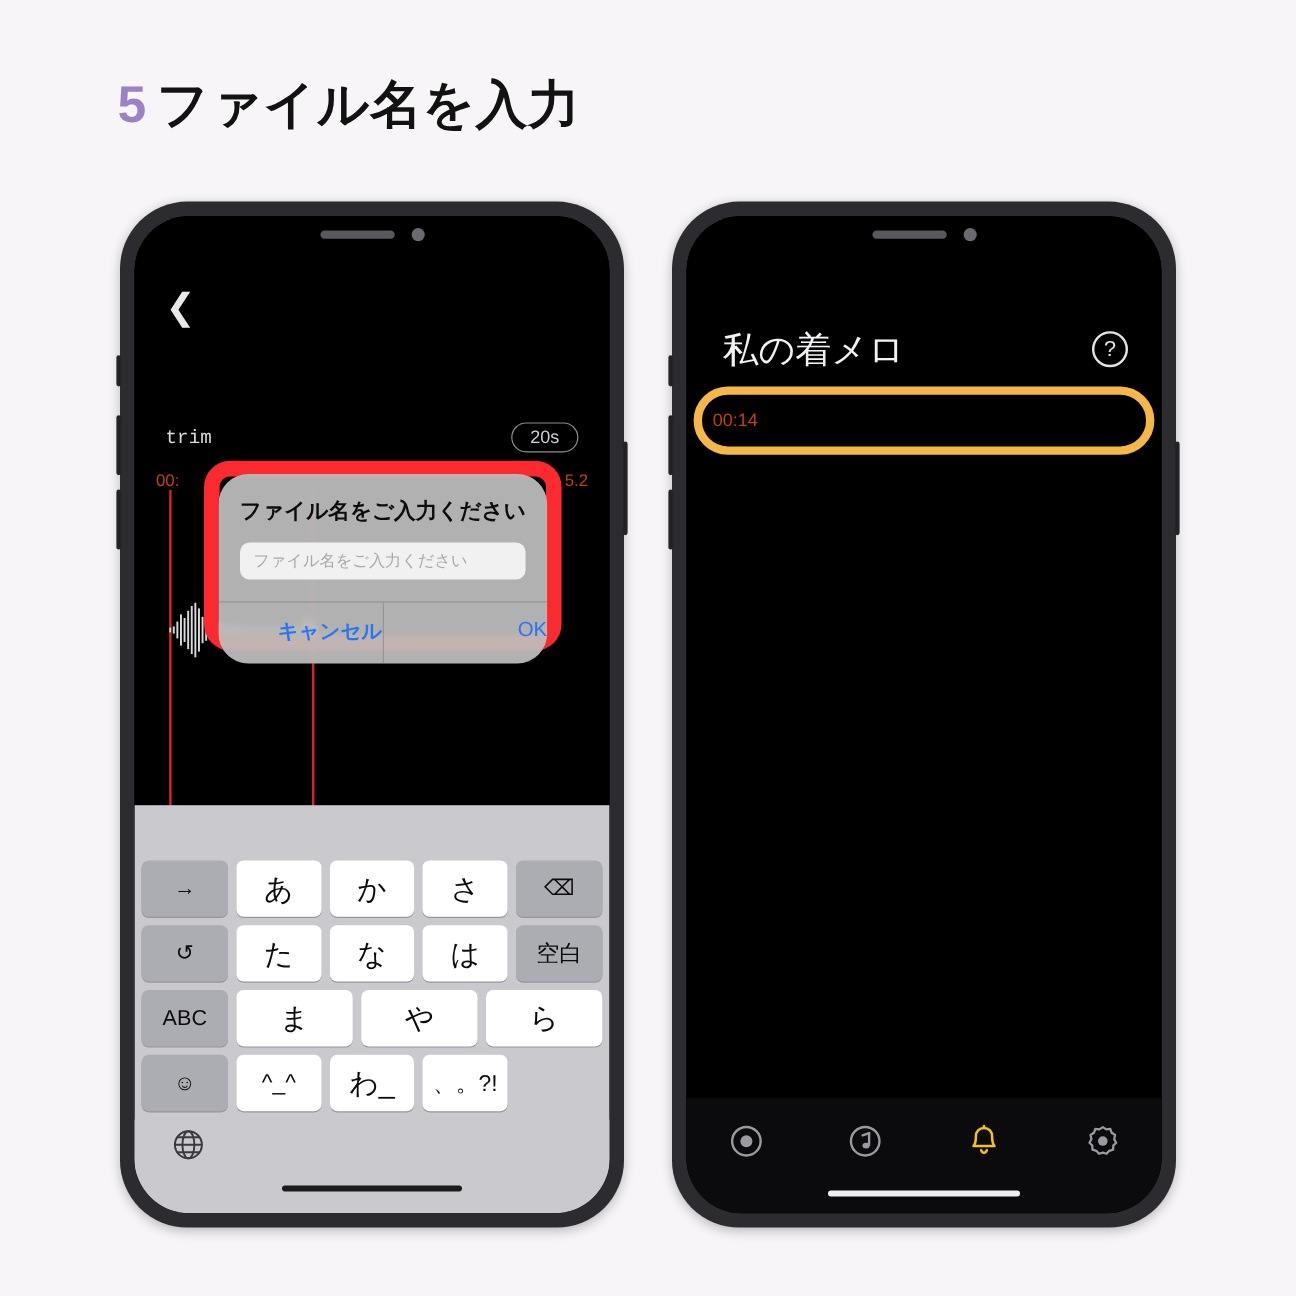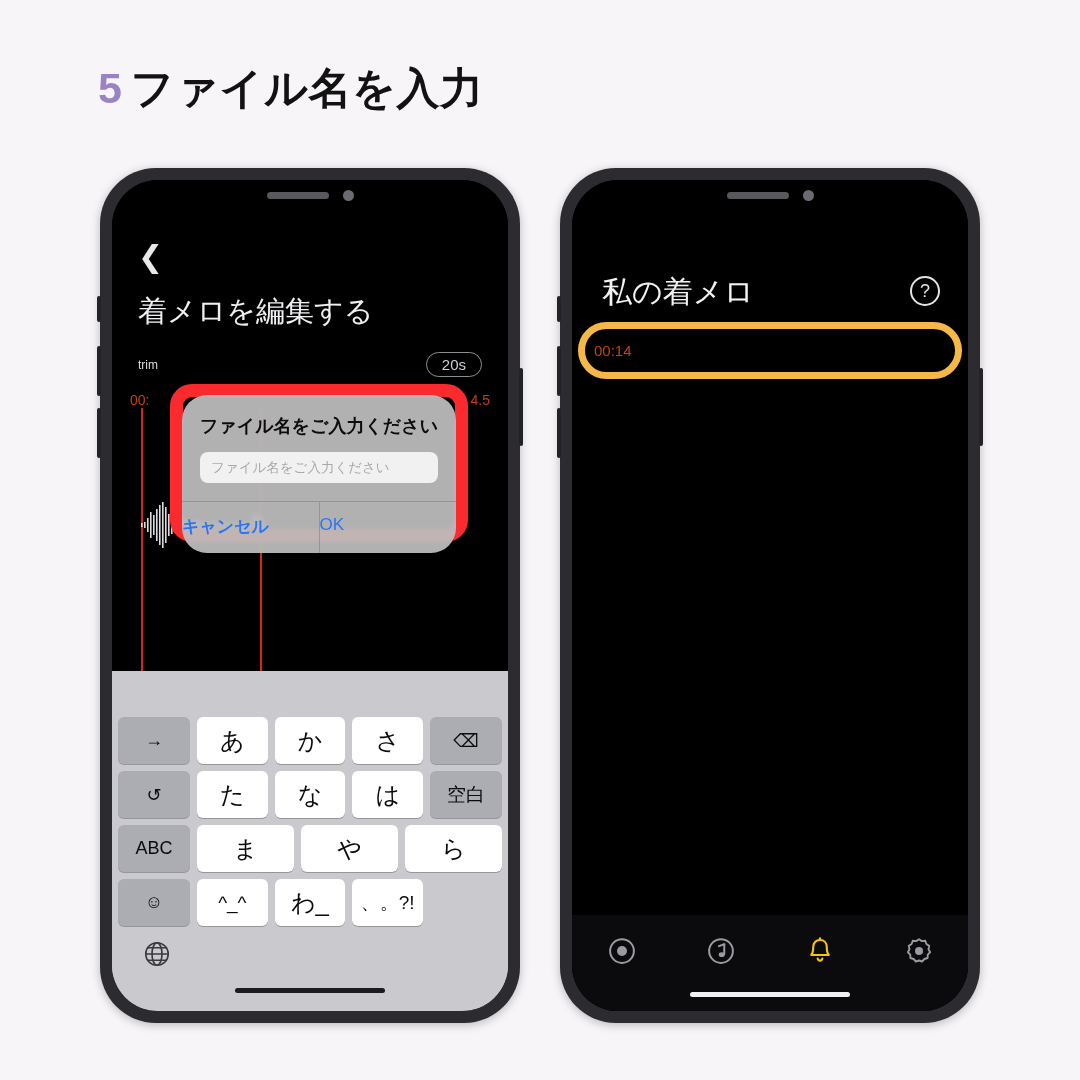--- a/index.html
+++ b/index.html
@@ -70,21 +70,21 @@
     font-size: 30px; color: #e9e9ec; line-height: 1;
   }
   .edit-title {
     position: absolute; left: 26px; top: 112px;
     font-size: 29px; color: #efeff2; white-space: nowrap;
   }
   .trim-row {
     position: absolute; left: 26px; right: 26px; top: 172px;
     display: flex; align-items: center; justify-content: space-between;
   }
-  .trim-label { font-size: 12px; color: #dcdce0; }
+  .trim-label { font-size: 16px; color: #dcdce0; font-family: Liberation Mono, monospace; }
   .pill-badge {
     font-size: 15px; color: #cfcfd4;
     border: 1.5px solid #8d8d93; border-radius: 14px;
     padding: 4px 15px; line-height: 1;
   }
 
   .timeline {
     position: absolute; left: 18px; right: 18px; top: 212px; height: 30px;
     display: flex; justify-content: space-between; align-items: flex-start;
   }
@@ -124,21 +124,21 @@
     margin: 0 18px 18px; height: 31px;
     background: rgba(255,255,255,0.82);
     border-radius: 8px;
     display: flex; align-items: center;
     padding: 0 11px;
     font-size: 13.5px; color: #a9a9ad;
     overflow: hidden; white-space: nowrap;
   }
   .dialog-btns { display: flex; border-top: 1px solid rgba(125,125,128,0.55); }
   .dialog-btn {
-    flex: 1; text-align: left; padding: 13px 0 15px;
+    flex: 1; text-align: right; padding: 13px 0 15px;
     font-size: 17px; color: #2b76f0;
   }
   .dialog-btn.bold { font-weight: bold; }
   .dialog-btn + .dialog-btn { border-left: 1px solid rgba(125,125,128,0.55); }
 
   
   .keyboard {
     position: absolute; left: 0; right: 0; bottom: 0; height: 340px;
     background: #c9c9ce;
   }
@@ -223,30 +223,29 @@
     <div class="phone-inner">
       <div class="notch">
         <div class="speaker"></div>
         <div class="cam"></div>
       </div>
 
       <div class="screen">
 
         <div class="back-chevron">❮</div>
 
-        <div class="edit-title">着メロを編集する</div>
 
         <div class="trim-row">
           <div class="trim-label">trim</div>
           <div class="pill-badge">20s</div>
         </div>
 
         <div class="timeline">
           <span>00:</span>
-          <span>4.5</span>
+          <span>5.2</span>
         </div>
 
         <div class="wave-area">
           <div class="marker m1"></div>
           <div class="marker m2"></div>
           <svg class="wave" viewBox="0 0 135 46" preserveAspectRatio="none">
             <g fill="#d9d9de">
               <rect x="0" y="21" width="1.6" height="4"></rect>
               <rect x="3" y="20" width="1.6" height="6"></rect>
               <rect x="6" y="16" width="1.6" height="14"></rect>

